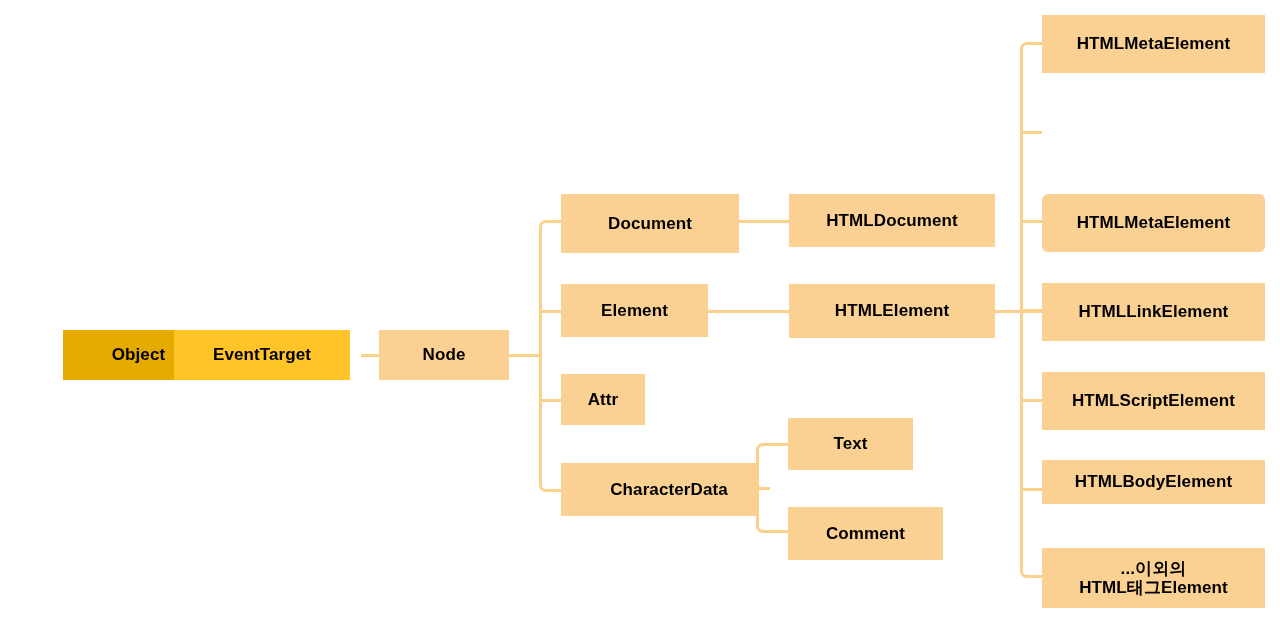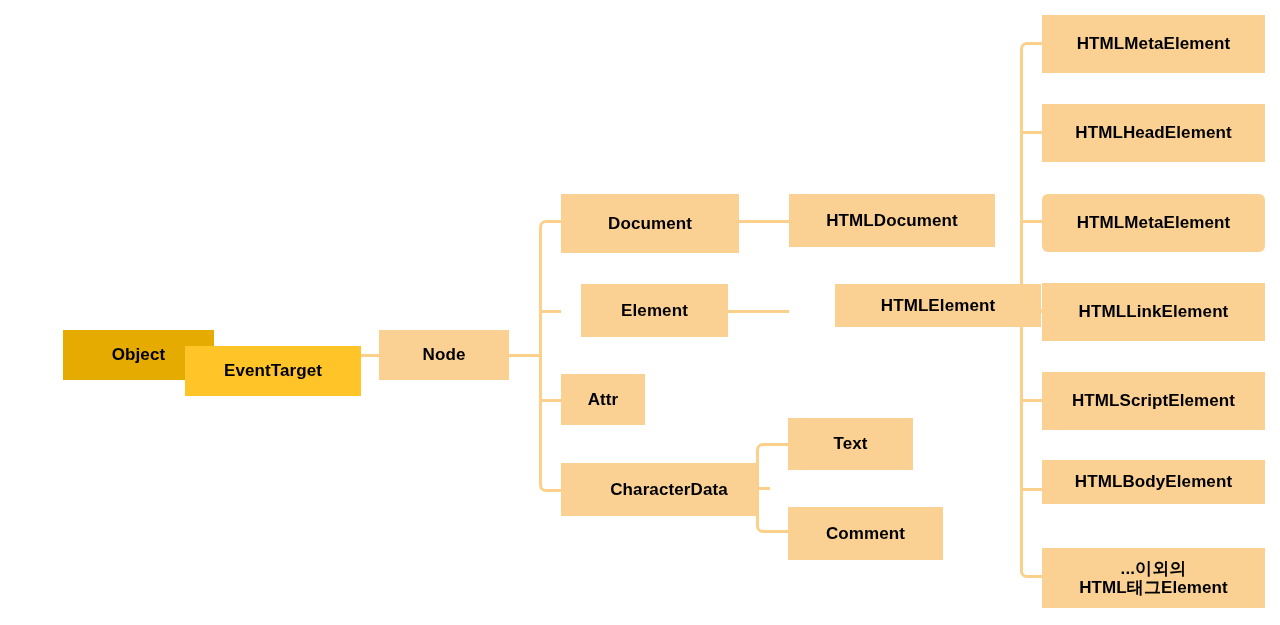--- a/index.html
+++ b/index.html
@@ -79,43 +79,42 @@
   <div class="conn conn-h" style="left:995px; top:310px; width:47px;"></div>
   <div class="spine" style="left:1020px; top:42px; width:22px; height:536px;"></div>
   <div class="spine-stub" style="left:1020px; top:131px; width:22px;"></div>
   <div class="spine-stub" style="left:1020px; top:220px; width:22px;"></div>
   <div class="spine-stub" style="left:1020px; top:309px; width:22px;"></div>
   <div class="spine-stub" style="left:1020px; top:399px; width:22px;"></div>
   <div class="spine-stub" style="left:1020px; top:488px; width:22px;"></div>
 
   <div class="node lvl-object" style="left:15px; top:330px; width:151px; height:50px;">Object</div>
 
-  <div class="node lvl-event" style="left:185px; top:330px; width:176px; height:50px;margin-top:16px;">EventTarget</div>
+  <div class="node lvl-event" style="left:174px; top:330px; width:176px; height:50px;">EventTarget</div>
 
   <div class="node lvl-default" style="left:379px; top:330px; width:130px; height:50px;">Node</div>
 
   <div class="node lvl-default" style="left:561px; top:194px; width:178px; height:59px;">Document</div>
 
-  <div class="node lvl-default" style="left:561px; top:284px; width:147px; height:53px;margin-left:20px;">Element</div>
+  <div class="node lvl-default" style="left:561px; top:284px; width:147px; height:53px;">Element</div>
 
   <div class="node lvl-default" style="left:561px; top:374px; width:84px; height:51px;">Attr</div>
 
   <div class="node lvl-default" style="left:561px; top:463px; width:195px; height:53px;padding-left:25px;">CharacterData</div>
 
   <div class="node lvl-default" style="left:789px; top:194px; width:206px; height:53px;">HTMLDocument</div>
 
-  <div class="node lvl-default" style="left:835px; top:284px; width:206px; height:43px;">HTMLElement</div>
+  <div class="node lvl-default" style="left:789px; top:284px; width:206px; height:54px;">HTMLElement</div>
 
   <div class="node lvl-default" style="left:788px; top:418px; width:125px; height:52px;">Text</div>
 
   <div class="node lvl-default" style="left:788px; top:507px; width:155px; height:53px;">Comment</div>
 
   <div class="node lvl-default" style="left:1042px; top:15px; width:223px; height:58px;">HTMLMetaElement</div>
 
-  <div class="node lvl-default" style="left:1042px; top:104px; width:223px; height:58px;">HTMLHeadElement</div>
 
   <div class="node lvl-default" style="left:1042px; top:194px; width:223px; height:58px;border-radius:6px;">HTMLMetaElement</div>
 
   <div class="node lvl-default" style="left:1042px; top:283px; width:223px; height:58px;">HTMLLinkElement</div>
 
   <div class="node lvl-default" style="left:1042px; top:372px; width:223px; height:58px;text-align:center;">HTMLScriptElement</div>
 
   <div class="node lvl-default" style="left:1042px; top:460px; width:223px; height:44px;">HTMLBodyElement</div>
 
   <div class="node lvl-default" style="left:1042px; top:548px; width:223px; height:60px;">...이외의

